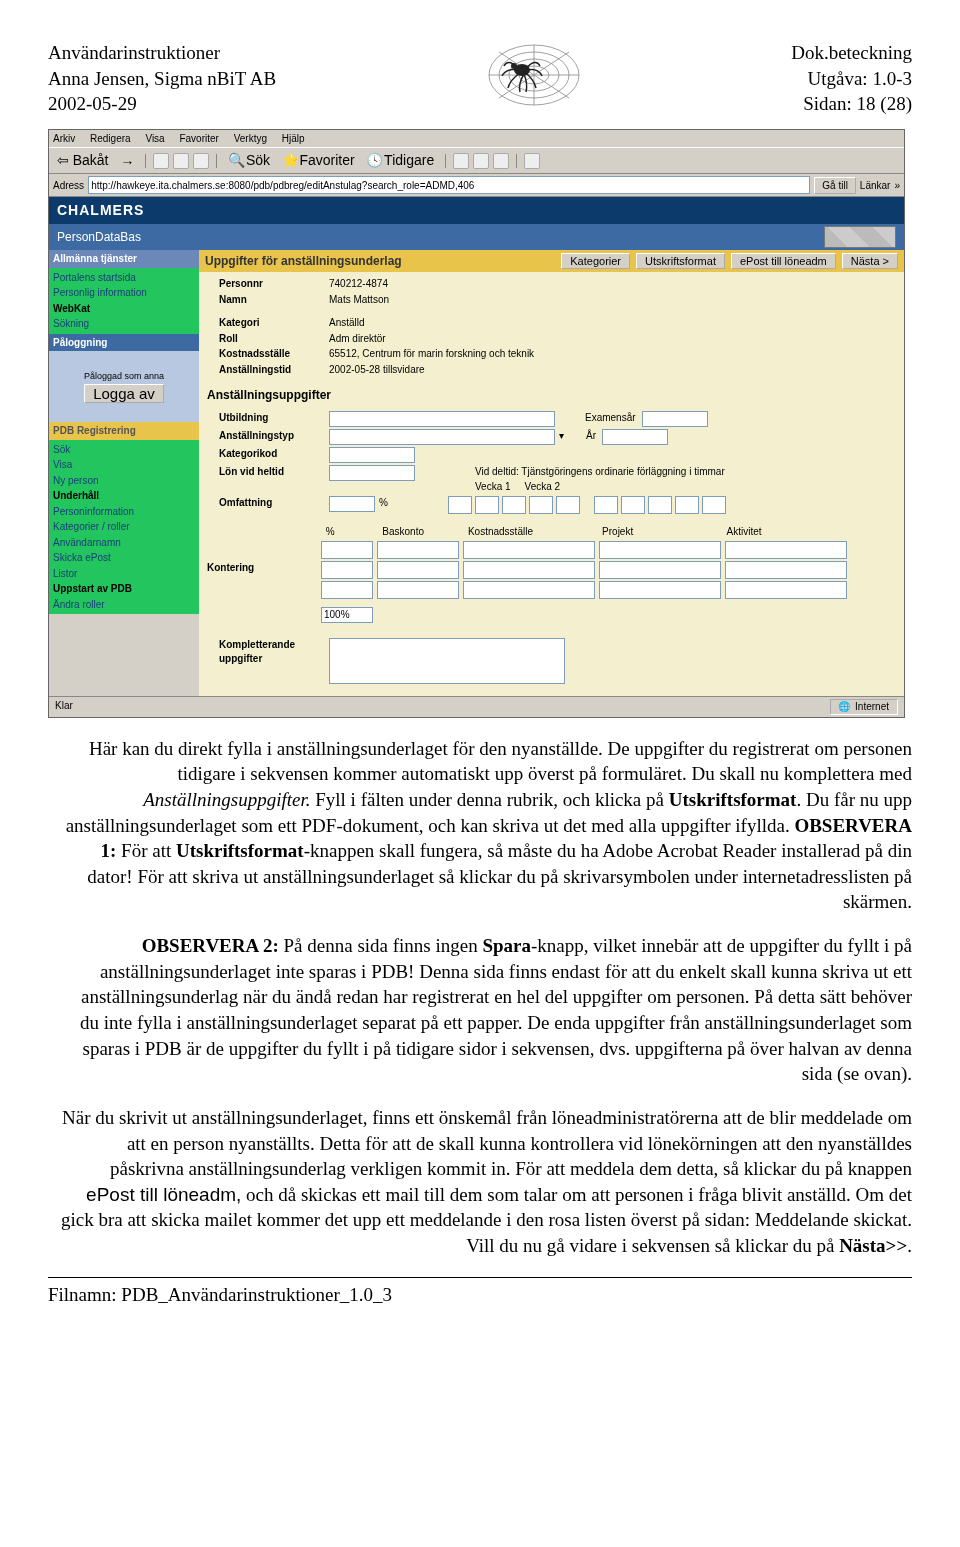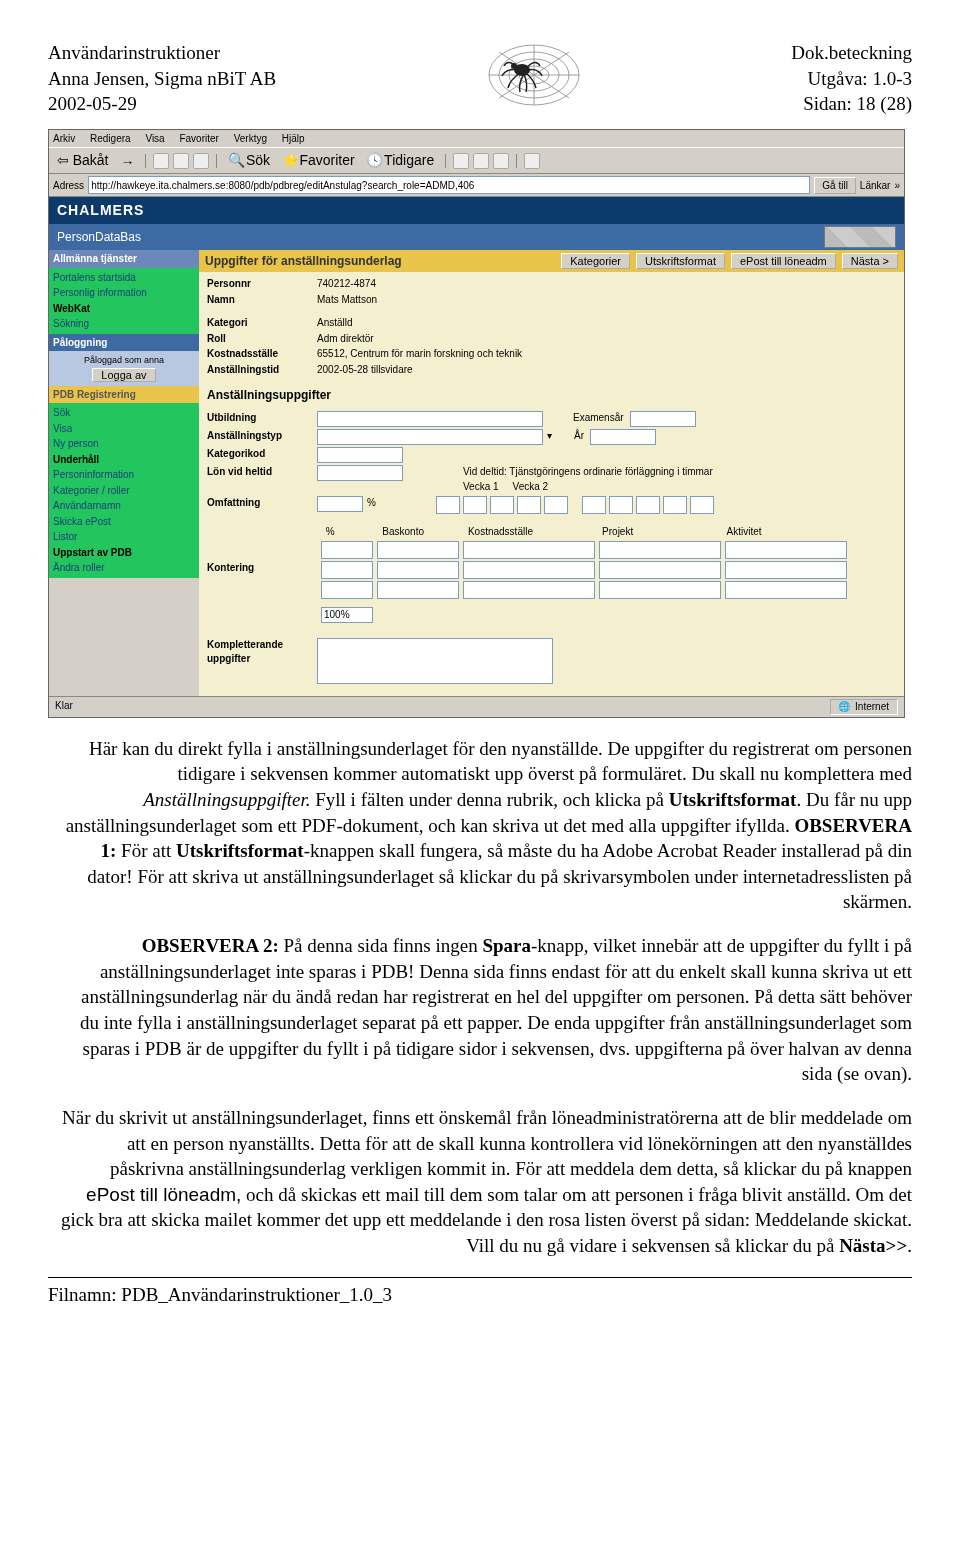--- a/index.html
+++ b/index.html
@@ -55,29 +55,29 @@
   .pdb-bar .photo { width:70px;height:20px;background:#c9bca4;border:1px solid #777; background-image:linear-gradient(45deg,#bbb 25%,#ccc 25%,#ccc 50%,#bbb 50%,#bbb 75%,#ccc 75%);}
   .app-body { display:flex; }
   .sidebar { width:150px; font-size:10px; font-family:Verdana,Arial,sans-serif; }
   .side-sec-h { padding:2px 4px; font-weight:bold; color:#fff; }
   .side-sec-h.blue1 { background:#6b88b8; }
   .side-sec-h.blue2 { background:#3d6aa2; }
   .side-sec-h.yellow { background:#e9c44a; color:#555;}
   .side-links { background:#22c55e; padding:2px 4px; }
   .side-links div { color:#1a3f7a; padding:1px 0; }
   .side-links .bold { font-weight:bold; color:#000;}
-  .side-login { background:#b8c8e0; padding:3px; text-align:center;}
+  .side-login { background:#b8c8e0; padding:19px; text-align:center;}
   .side-login .status { font-size:9px; padding-bottom:2px;}
-  .side-login button { font-size:11px; padding:0 8px; background:#d4d0c8; border:1px outset #fff;}
+  .side-login button { font-size:15px; padding:0 8px; background:#d4d0c8; border:1px outset #fff;}
   .main { flex:1; background:#f3efcf; padding:0; font-size:10px; font-family:Verdana,Arial,sans-serif;}
   .form-header { background:#e9c44a; padding:3px 6px; display:flex; align-items:center; justify-content:space-between;}
   .form-header .title { font-weight:bold; color:#333; font-size:12px;}
   .form-header .btns { display:flex; gap:6px;}
   .form-header button { font-size:11px; padding:1px 8px; background:#d4d0c8; border:1px outset #fff;}
-  .form-section { padding:4px 8px; }
+  .form-section { padding:4px 20px; }
   .fld-row { display:flex; padding:1px 0;}
   .fld-row .lbl { width:110px; font-weight:bold;}
   .fld-row .val { flex:1;}
   .sec-title { font-weight:bold; font-size:12px; padding:6px 8px 2px 8px;}
   .inp { border:1px solid #7f9db9; background:#fff; height:14px; font-size:10px; padding:0 2px;}
   .kont-table { width:640px; margin:4px 8px;}
   .kont-header { display:flex; font-size:10px; padding:2px 0;}
   .kont-header div { padding:0 4px;}
   .kont-row { display:flex; gap:4px; padding:1px 0;}
   .kont-row input { border:1px solid #7f9db9; background:#fff; height:14px; font-size:10px;}

